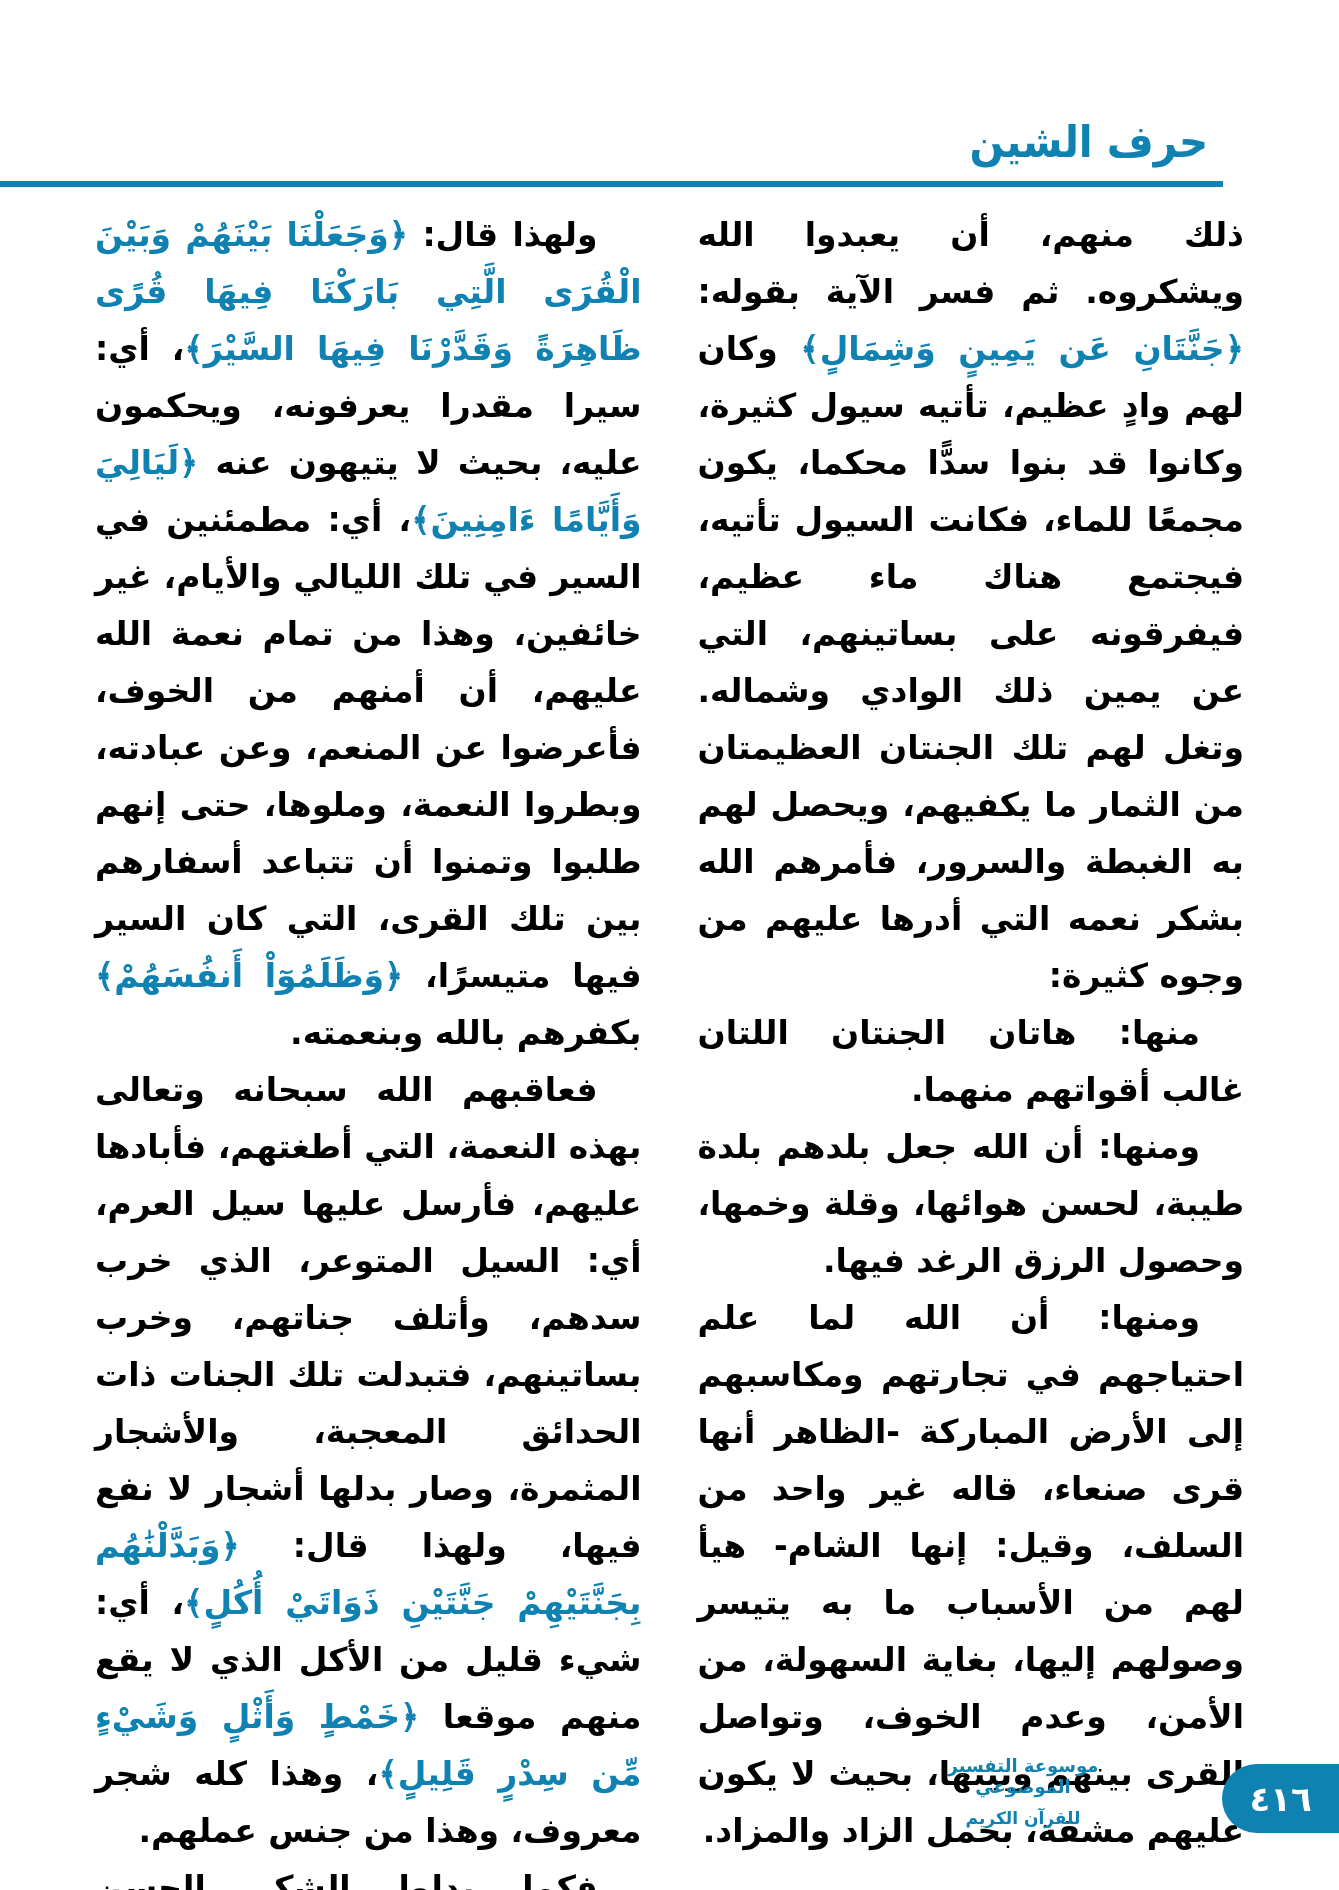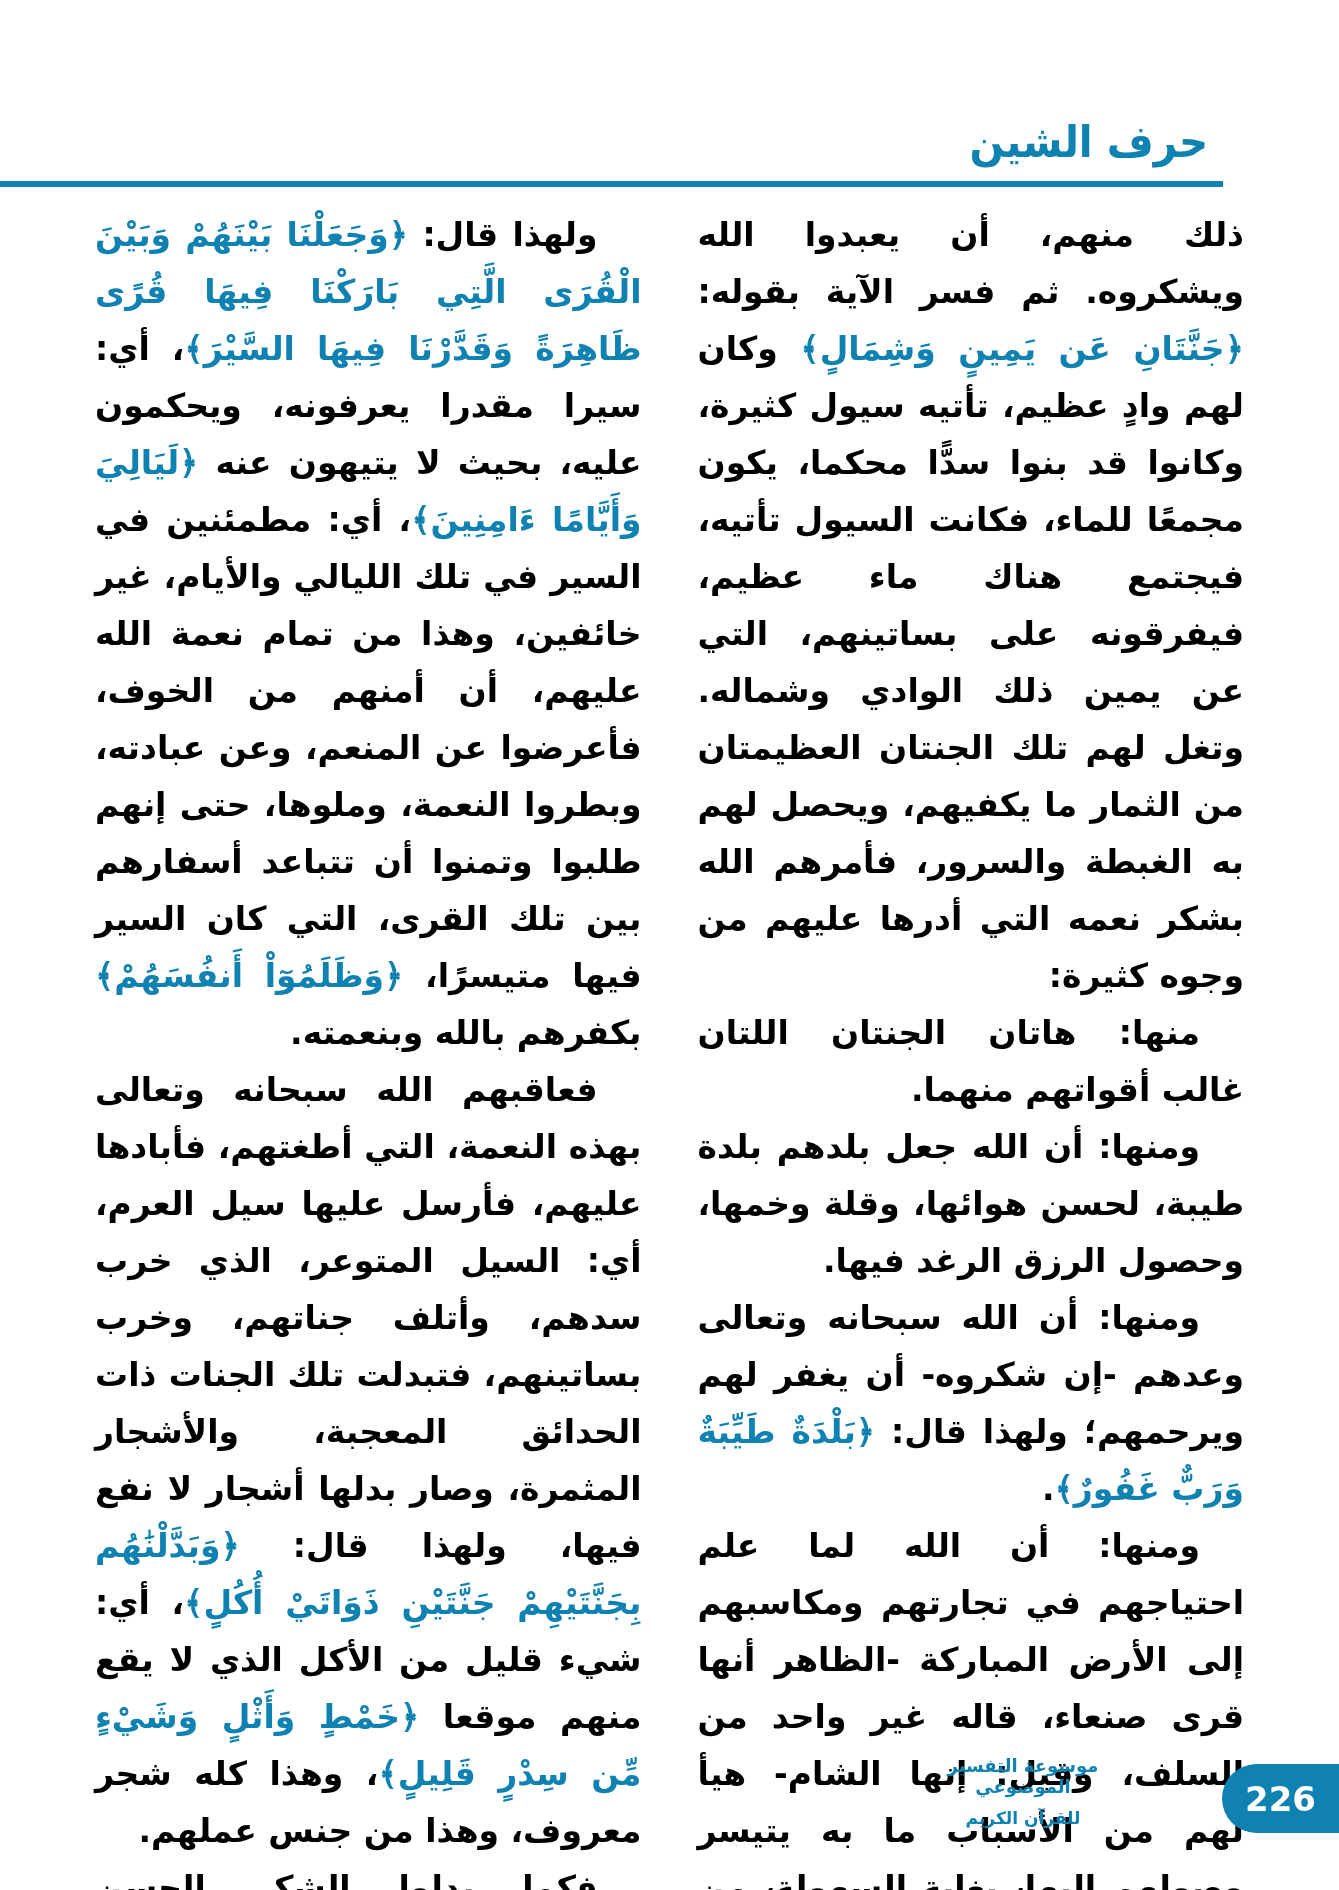--- a/index.html
+++ b/index.html
@@ -101,33 +101,32 @@
   <header>
     <div class="chapter-title">حرف الشين</div>
     <div class="header-rule"></div>
   </header>
 
   <main class="content">
     <section class="col" id="col-right">
         <p class="para"><span class="plain">ذلك منهم، أن يعبدوا الله ويشكروه. ثم فسر الآية بقوله: </span><span class="quran">﴿جَنَّتَانِ عَن يَمِينٍ وَشِمَالٍ﴾</span><span class="plain"> وكان لهم وادٍ عظيم، تأتيه سيول كثيرة، وكانوا قد بنوا سدًّا محكما، يكون مجمعًا للماء، فكانت السيول تأتيه، فيجتمع هناك ماء عظيم، فيفرقونه على بساتينهم، التي عن يمين ذلك الوادي وشماله. وتغل لهم تلك الجنتان العظيمتان من الثمار ما يكفيهم، ويحصل لهم به الغبطة والسرور، فأمرهم الله بشكر نعمه التي أدرها عليهم من وجوه كثيرة:</span></p>
         <p class="para indent"><span class="plain">منها: هاتان الجنتان اللتان غالب أقواتهم منهما.</span></p>
         <p class="para indent"><span class="plain">ومنها: أن الله جعل بلدهم بلدة طيبة، لحسن هوائها، وقلة وخمها، وحصول الرزق الرغد فيها.</span></p>
-        <p class="para indent"><span class="plain">ومنها: أن الله سبحانه وتعالى وعدهم -إن شكروه- أن يغفر لهم ويرحمهم؛ ولهذا قال: </span><span class="quran">﴿بَلْدَةٌ طَيِّبَةٌ وَرَبٌّ غَفُورٌ﴾</span><span class="plain">.</span></p>
         <p class="para indent"><span class="plain">ومنها: أن الله لما علم احتياجهم في تجارتهم ومكاسبهم إلى الأرض المباركة -الظاهر أنها قرى صنعاء، قاله غير واحد من السلف، وقيل: إنها الشام- هيأ لهم من الأسباب ما به يتيسر وصولهم إليها، بغاية السهولة، من الأمن، وعدم الخوف، وتواصل القرى بينهم وبينها، بحيث لا يكون عليهم مشقة، بحمل الزاد والمزاد.</span></p>
       </section>
     <section class="col" id="col-left">
         <p class="para indent"><span class="plain">ولهذا قال: </span><span class="quran">﴿وَجَعَلْنَا بَيْنَهُمْ وَبَيْنَ الْقُرَى الَّتِي بَارَكْنَا فِيهَا قُرًى ظَاهِرَةً وَقَدَّرْنَا فِيهَا السَّيْرَ﴾</span><span class="plain">، أي: سيرا مقدرا يعرفونه، ويحكمون عليه، بحيث لا يتيهون عنه </span><span class="quran">﴿لَيَالِيَ وَأَيَّامًا ءَامِنِينَ﴾</span><span class="plain">، أي: مطمئنين في السير في تلك الليالي والأيام، غير خائفين، وهذا من تمام نعمة الله عليهم، أن أمنهم من الخوف، فأعرضوا عن المنعم، وعن عبادته، وبطروا النعمة، وملوها، حتى إنهم طلبوا وتمنوا أن تتباعد أسفارهم بين تلك القرى، التي كان السير فيها متيسرًا، </span><span class="quran">﴿وَظَلَمُوٓاْ أَنفُسَهُمْ﴾</span><span class="plain"> بكفرهم بالله وبنعمته.</span></p>
         <p class="para indent"><span class="plain">فعاقبهم الله سبحانه وتعالى بهذه النعمة، التي أطغتهم، فأبادها عليهم، فأرسل عليها سيل العرم، أي: السيل المتوعر، الذي خرب سدهم، وأتلف جناتهم، وخرب بساتينهم، فتبدلت تلك الجنات ذات الحدائق المعجبة، والأشجار المثمرة، وصار بدلها أشجار لا نفع فيها، ولهذا قال: </span><span class="quran">﴿وَبَدَّلْنَٰهُم بِجَنَّتَيْهِمْ جَنَّتَيْنِ ذَوَاتَيْ أُكُلٍ﴾</span><span class="plain">، أي: شيء قليل من الأكل الذي لا يقع منهم موقعا </span><span class="quran">﴿خَمْطٍ وَأَثْلٍ وَشَيْءٍ مِّن سِدْرٍ قَلِيلٍ﴾</span><span class="plain">، وهذا كله شجر معروف، وهذا من جنس عملهم.</span></p>
         <p class="para indent"><span class="plain">فكما بدلوا الشكر الحسن بالكفر القبيح، بدلوا تلك النعمة بما ذكر، ولهذا قال: </span></p>
       </section>
   </main>
 
   <footer>
     <div class="logo">
       <div class="logo-line1">موسوعة التفسير الموضوعي</div>
       <div class="logo-line2">للقرآن الكريم</div>
     </div>
     <div class="page-badge">
-      <span>226</span>
+      <span>٤١٦</span>
     </div>
   </footer>
 
 </div>
 
 </body></html>

